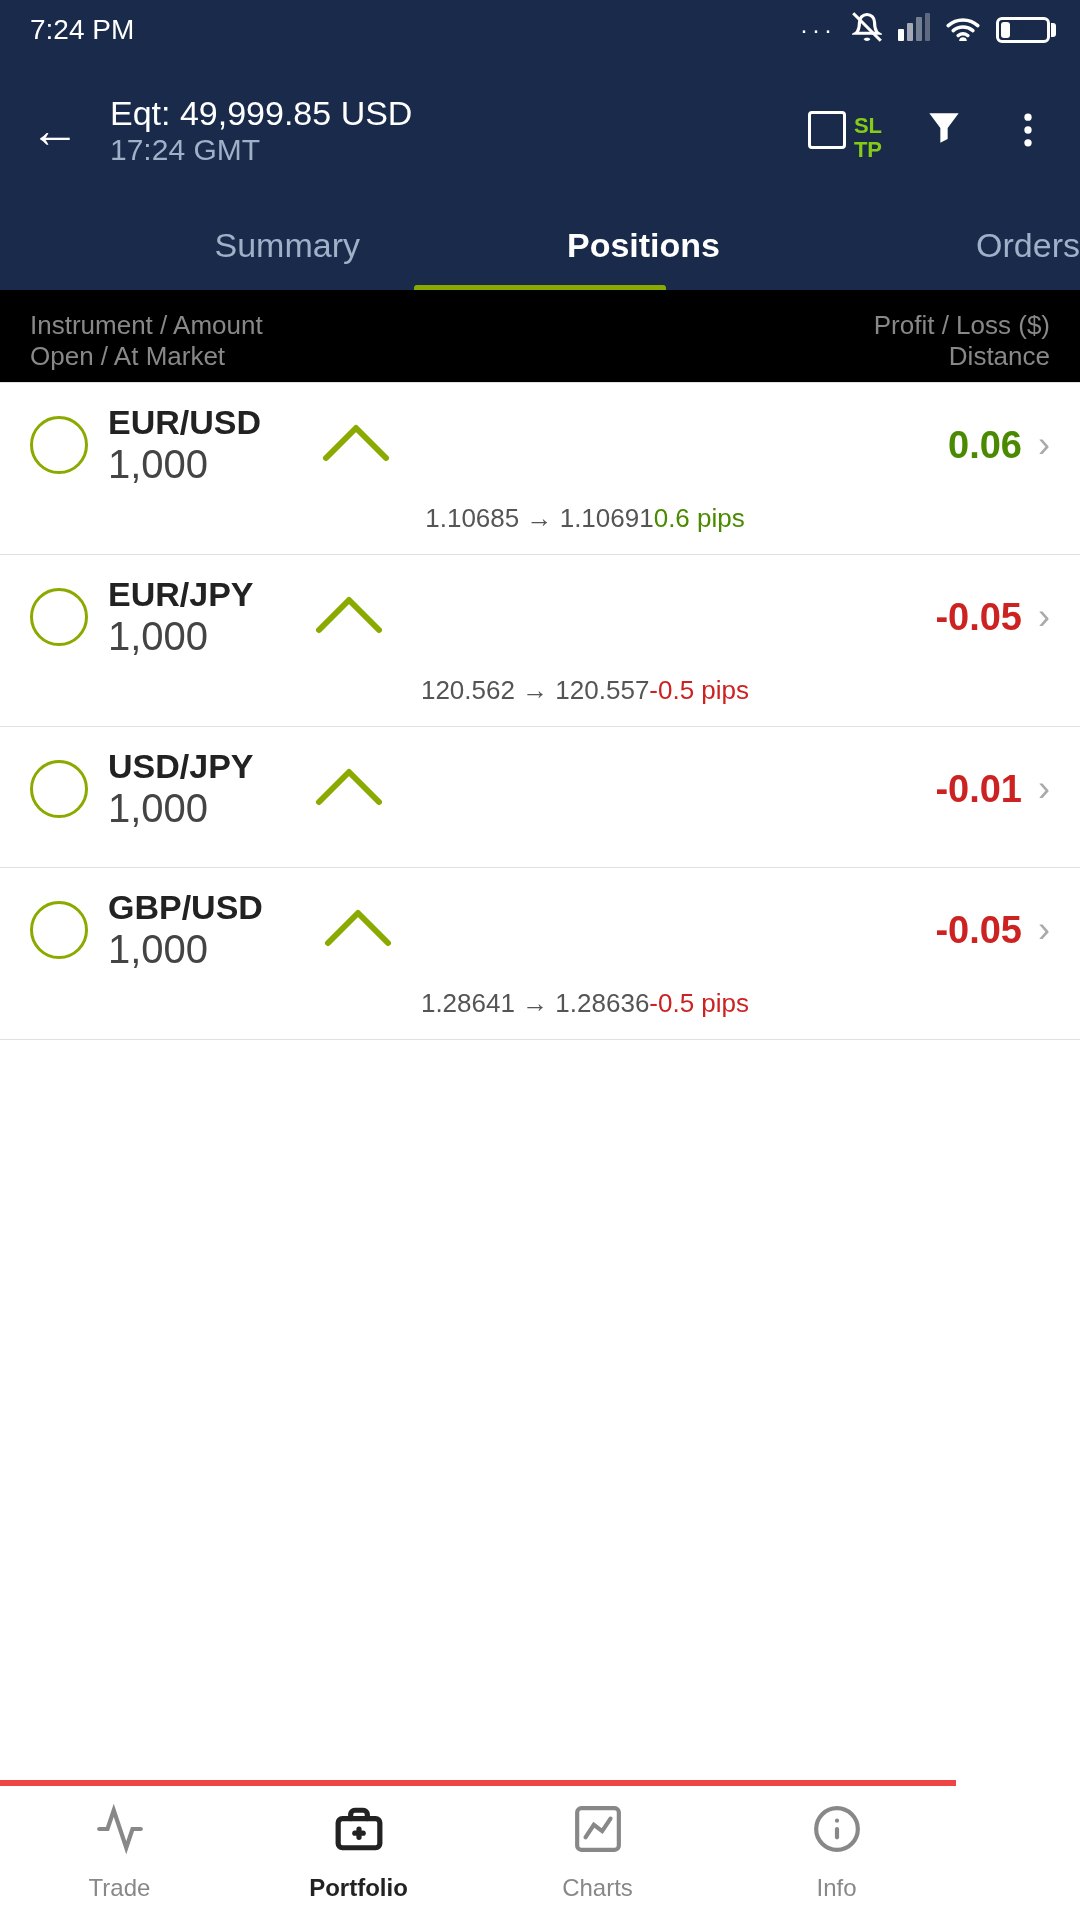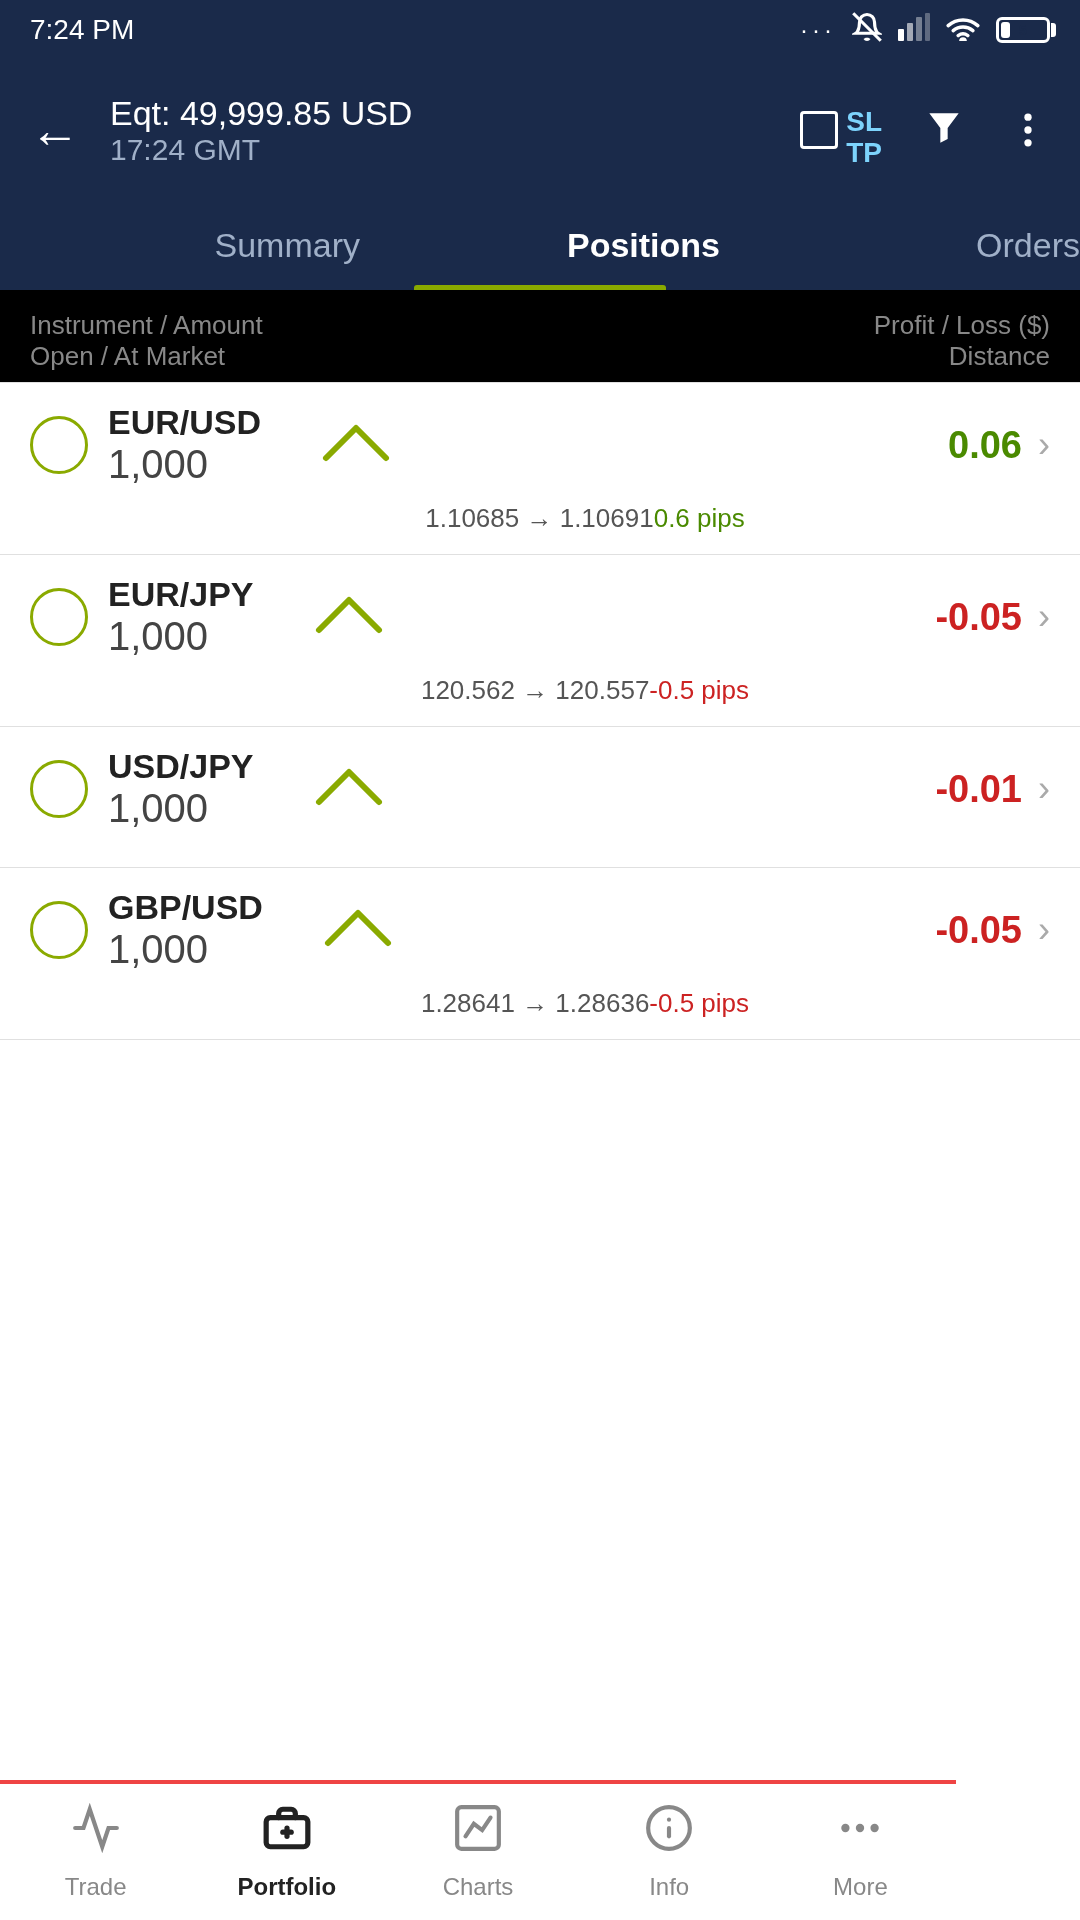--- a/index.html
+++ b/index.html
@@ -94,22 +94,22 @@
       align-items: center;
       gap: 8px;
     }
     .sl-tp-box {
       width: 38px;
       height: 38px;
       border: 3px solid #fff;
       border-radius: 4px;
     }
     .sl-tp-text {
-      font-size: 28px;
-      color: #7dd3fc;
+      font-size: 22px;
+      color: #84cc16;
       font-weight: 700;
       line-height: 1.1;
       margin-top: 16px;
     }
 
     
     .tabs {
       background: #1a2a4a;
       display: flex;
       height: 90px;
@@ -233,21 +233,21 @@
     .position-pips.negative { color: #cc2222; }
 
     
     .bottom-nav {
       position: absolute;
       bottom: 0;
       left: 0;
       width: 956px;
       height: 140px;
       background: #fff;
-      border-top: 4px solid #ef4444;
+      border-top: 6px solid #ef4444;
       display: flex;
       justify-content: space-between;
     }
     .nav-item {
       flex: 1;
       display: flex;
       flex-direction: column;
       align-items: center;
       justify-content: center;
       gap: 10px;
@@ -501,23 +501,13 @@
     <span class="nav-icon">
       <svg width="50" height="50" viewBox="0 0 24 24" fill="none" stroke="#888" stroke-width="2" stroke-linecap="round">
         <circle cx="12" cy="12" r="10"></circle>
         <line x1="12" y1="8" x2="12" y2="8"></line>
         <line x1="12" y1="12" x2="12" y2="16"></line>
       </svg>
     </span>
     <span class="nav-label">Info</span>
   </div>
 
-  <div class="nav-item">
-    <span class="nav-icon">
-      <svg width="50" height="50" viewBox="0 0 24 24" fill="#888">
-        <circle cx="5" cy="12" r="2"></circle>
-        <circle cx="12" cy="12" r="2"></circle>
-        <circle cx="19" cy="12" r="2"></circle>
-      </svg>
-    </span>
-    <span class="nav-label">More</span>
-  </div>
 </div>
 
 </body></html>

